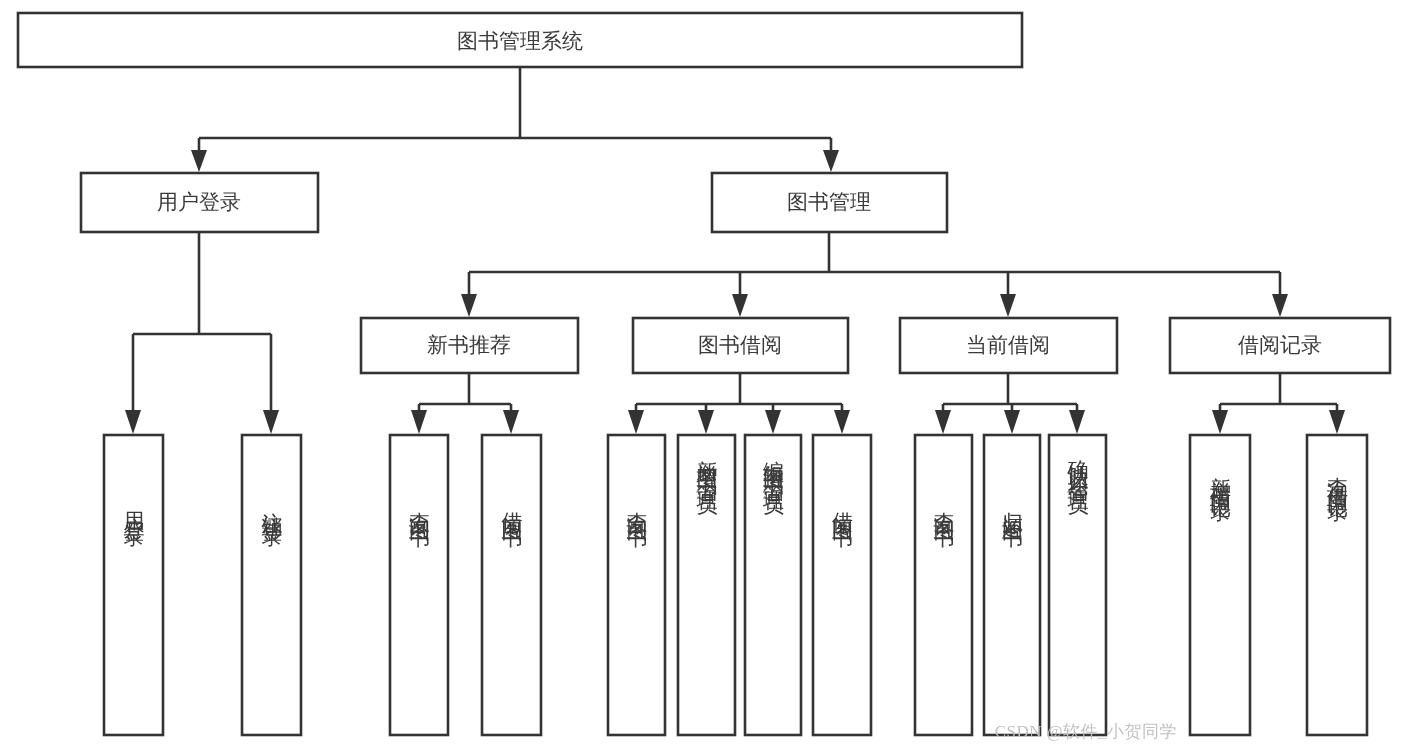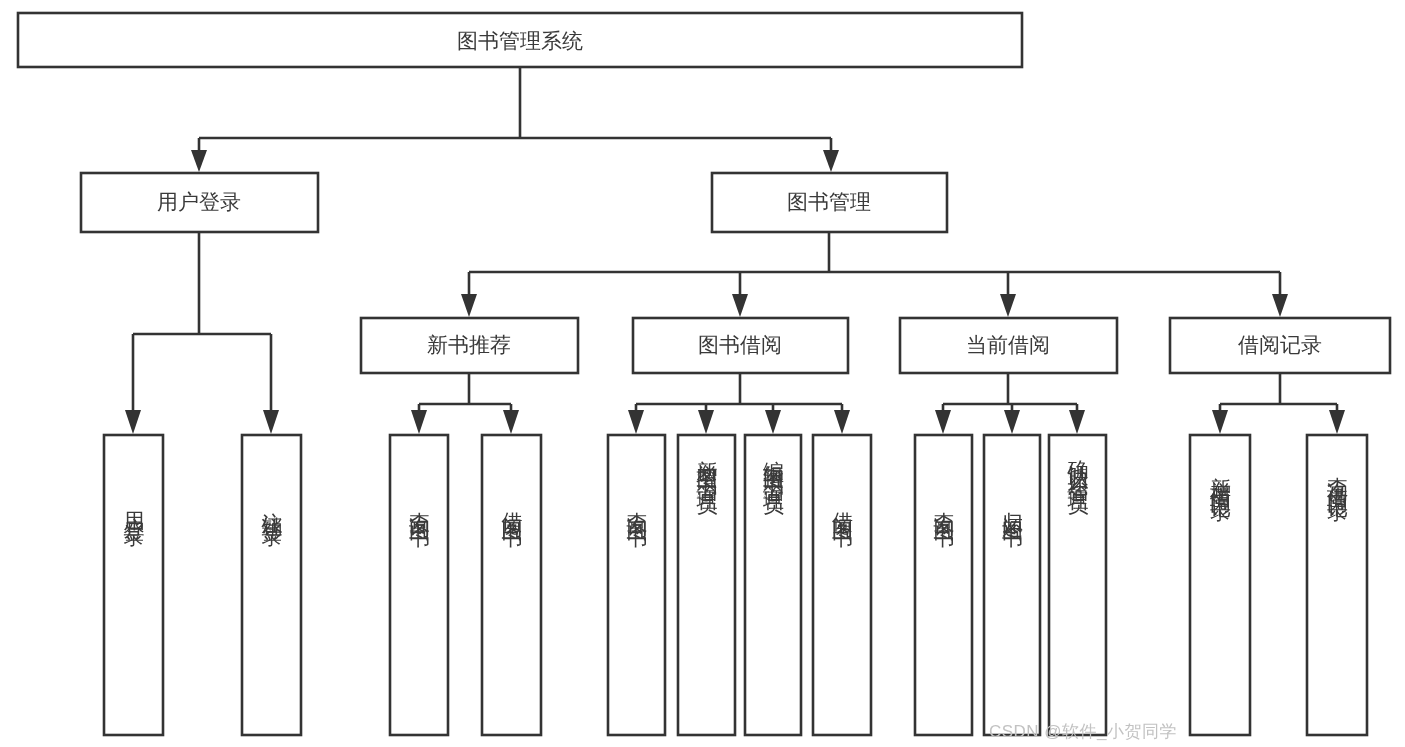--- a/index.html
+++ b/index.html
@@ -63,21 +63,21 @@
     font-size: 21px;
     line-height: 1;
     color: #3a3a3a;
     letter-spacing: 5px;
     white-space: nowrap;
   }
   .watermark {
     position: absolute;
     right: 8px;
     bottom: 4px;
-    font-family: Liberation Sans, sans-serif;
+    font-family: Liberation Serif, serif;
     font-size: 17px;
     color: #c2c2c2;
     letter-spacing: 0.5px;
     white-space: nowrap;
   }
 </style>
 </head>
 <body>
 
 <div id="diagram-root">

